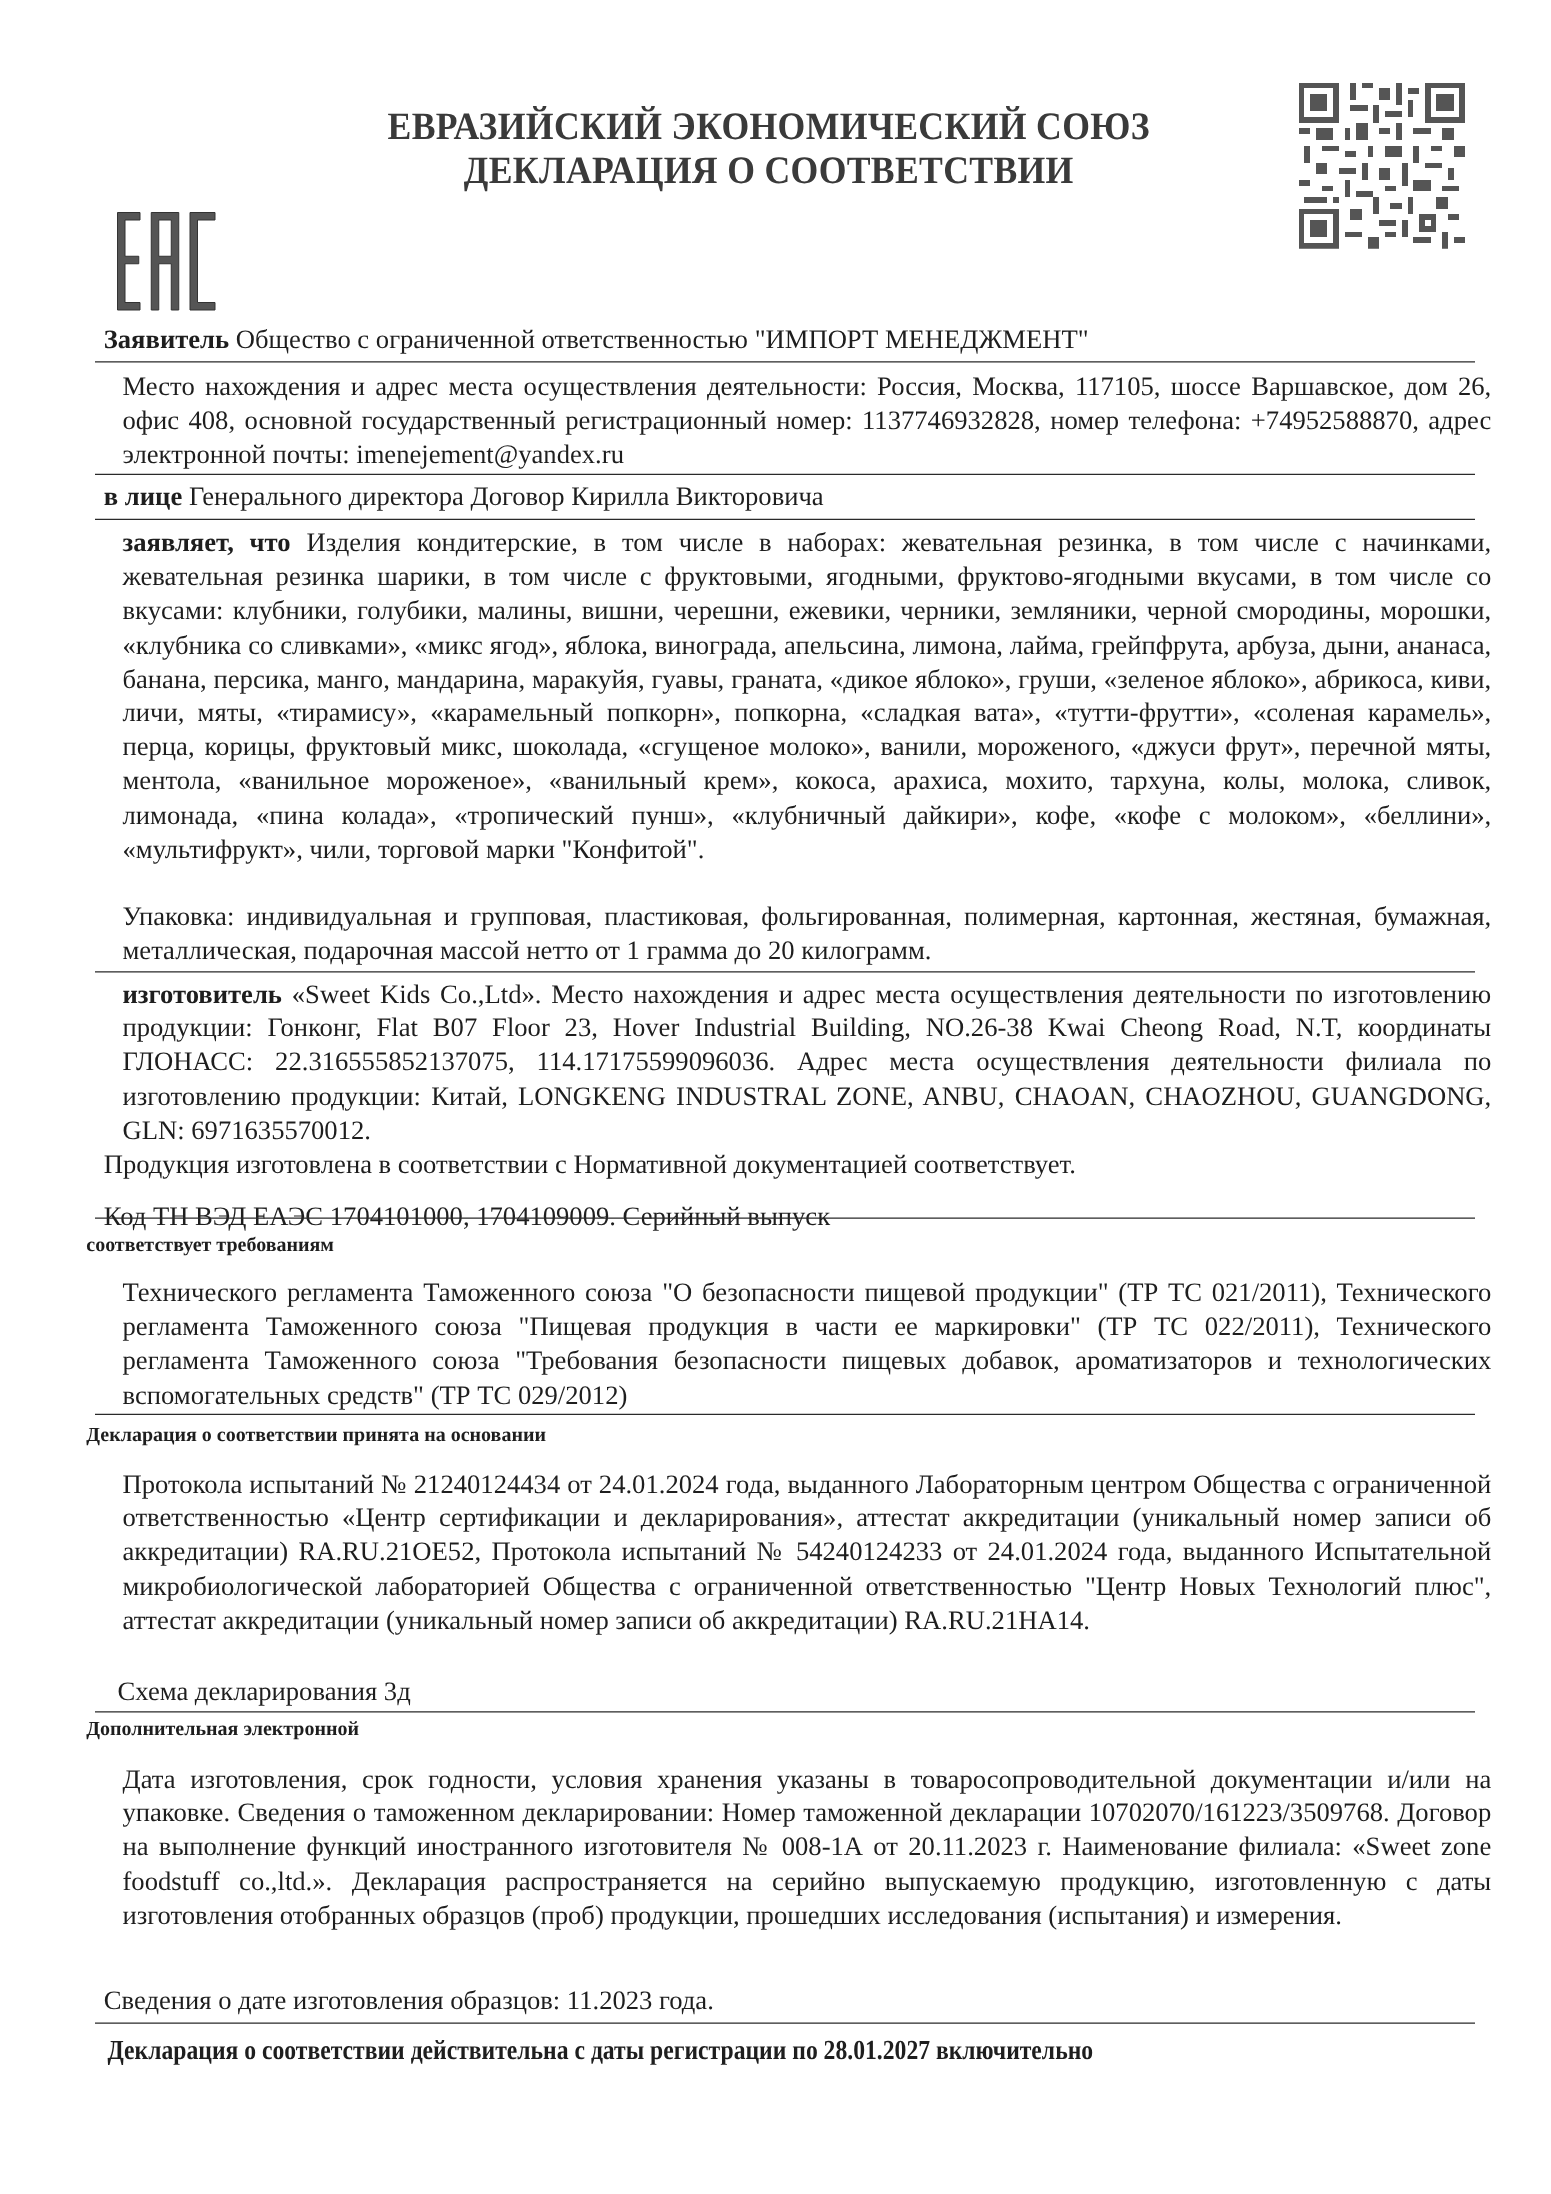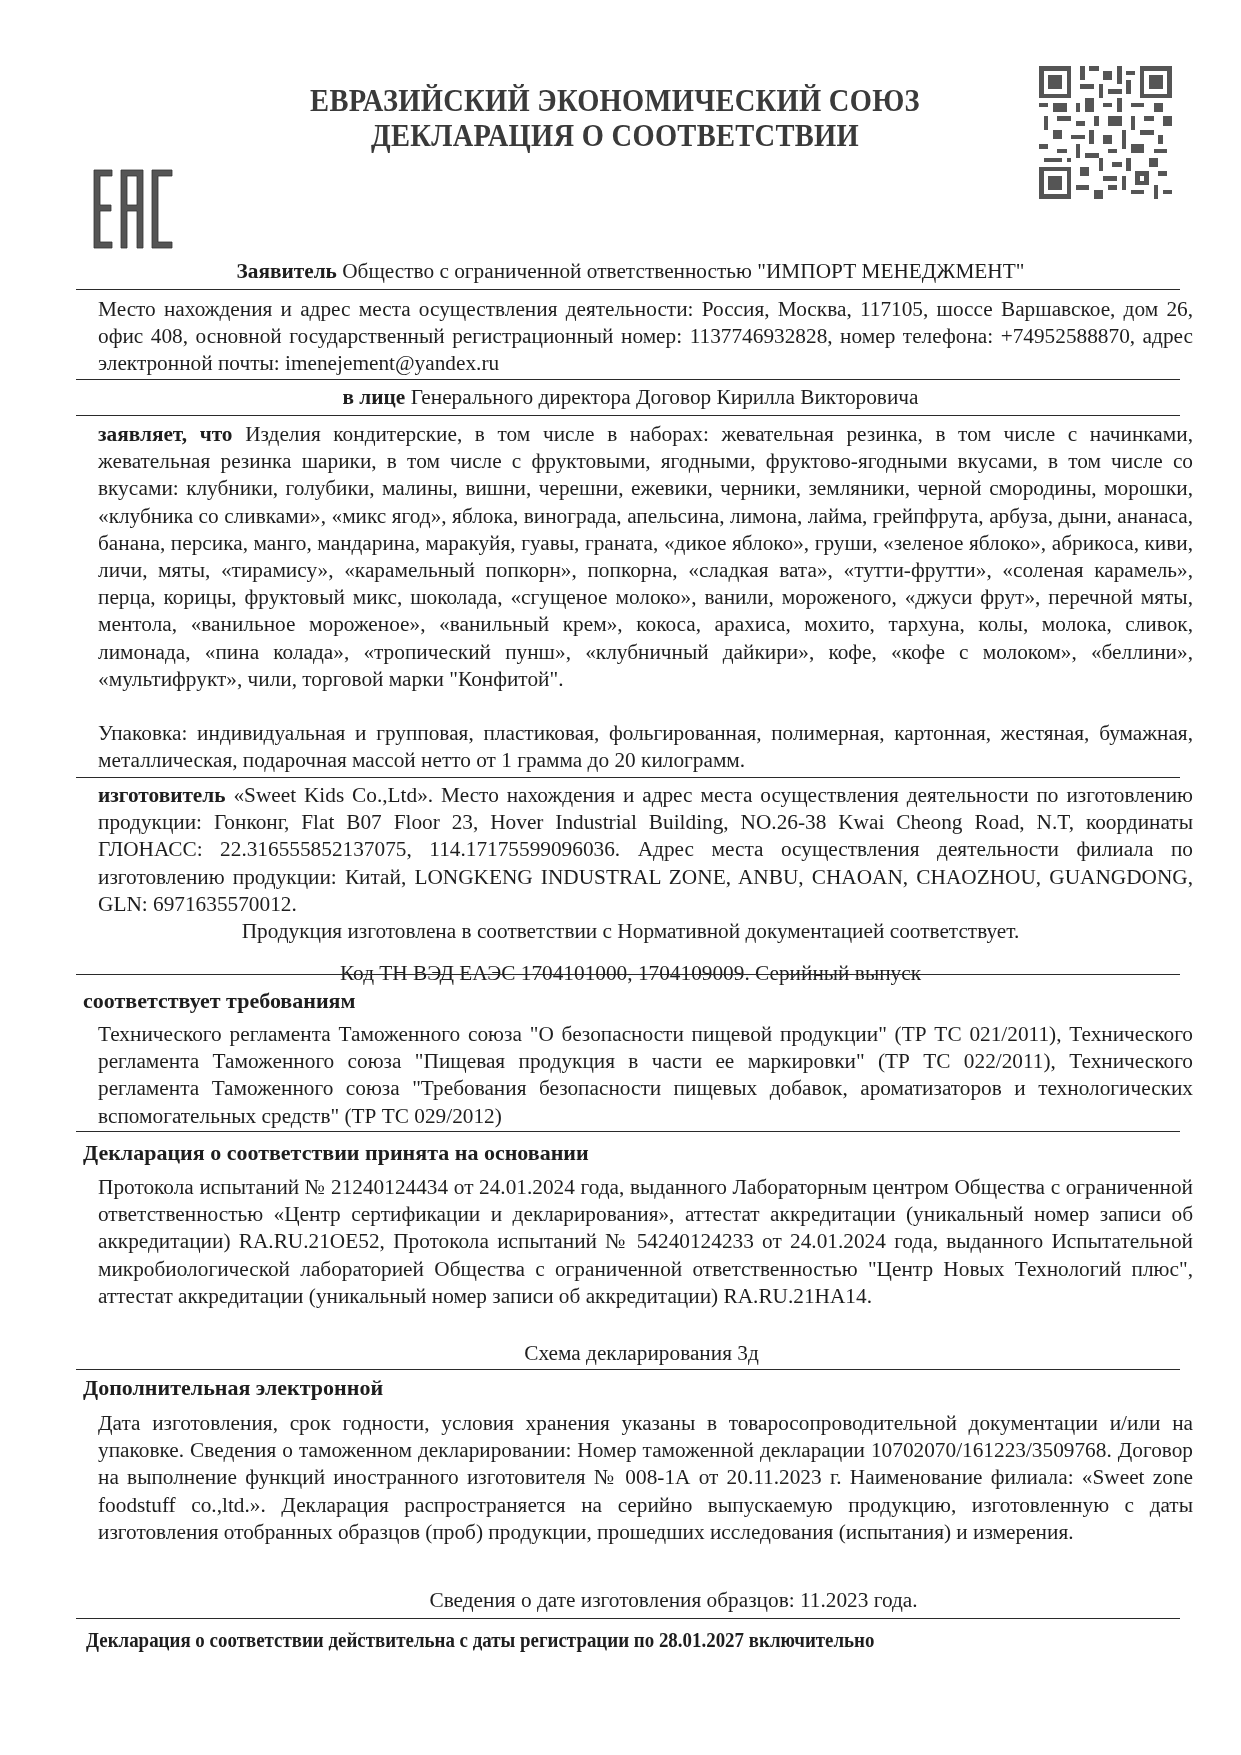--- a/index.html
+++ b/index.html
@@ -15,25 +15,25 @@
     font-size: 31px; font-weight: bold; color: #3a3a3a; letter-spacing: 0.3px;
     transform: scaleX(0.92); transform-origin: center;
   }
   .title.l1 { top: 83px; }
   .title.l2 { top: 118px; }
 
   .eac { position: absolute; left: 92px; top: 168px; width: 88px; height: 82px; }
 
   .qr { position: absolute; left: 1039px; top: 66px; width: 133px; height: 133px; }
 
-  .block { position: absolute; left: 83px; width: 1095px; font-size: 21.3px; line-height: 27.2px; text-align: center; }
+  .block { position: absolute; left: 83px; width: 1095px; font-size: 21.3px; line-height: 27.2px; }
   .just { text-align: justify; text-align-last: left; margin-left: 15px; }
   .rule { position: absolute; left: 76px; width: 1104px; height: 0; border-top: 1.6px solid #2a2a2a; }
   .lbl { font-weight: bold; }
-  .heading { position: absolute; left: 83px; font-size: 22px; font-weight: bold; }
+  .heading { position: absolute; left: 69px; font-size: 16px; font-weight: bold; }
 
   .footer {
     position: absolute; left: 86px; top: 1627px; font-size: 22px; font-weight: bold;
     transform: scaleX(0.86); transform-origin: left;
     white-space: nowrap;
   }
 </style>
 </head>
 <body>
 
@@ -155,18 +155,18 @@
   <div class="block just" style="top:1021px;">Технического регламента Таможенного союза "О безопасности пищевой продукции" (ТР ТС 021/2011), Технического регламента Таможенного союза "Пищевая продукция в части ее маркировки" (ТР ТС 022/2011), Технического регламента Таможенного союза "Требования безопасности пищевых добавок, ароматизаторов и технологических вспомогательных средств" (ТР ТС 029/2012)</div>
   <div class="rule" style="top:1131px;"></div>
 
   <div class="heading" style="top:1140px;">Декларация о соответствии принята на основании</div>
   <div class="block just" style="top:1174px;">Протокола испытаний № 21240124434 от 24.01.2024 года, выданного Лабораторным центром Общества с ограниченной ответственностью «Центр сертификации и декларирования», аттестат аккредитации (уникальный номер записи об аккредитации) RA.RU.21OE52, Протокола испытаний № 54240124233 от 24.01.2024 года, выданного Испытательной микробиологической лабораторией Общества с ограниченной ответственностью "Центр Новых Технологий плюс", аттестат аккредитации (уникальный номер записи об аккредитации) RA.RU.21HA14.</div>
   <div class="block" style="top:1340px;margin-left:11px;">Схема декларирования 3д</div>
   <div class="rule" style="top:1369px;"></div>
 
   <div class="heading" style="top:1375px;">Дополнительная электронной</div>
   <div class="block just" style="top:1410px;">Дата изготовления, срок годности, условия хранения указаны в товаросопроводительной документации и/или на упаковке. Сведения о таможенном декларировании: Номер таможенной декларации 10702070/161223/3509768. Договор на выполнение функций иностранного изготовителя № 008-1А от 20.11.2023 г. Наименование филиала: «Sweet zone foodstuff co.,ltd.». Декларация распространяется на серийно выпускаемую продукцию, изготовленную с даты изготовления отобранных образцов (проб) продукции, прошедших исследования (испытания) и измерения.</div>
-  <div class="block" style="top:1587px;margin-left:43px;">Сведения о дате изготовления образцов: 11.2023 года.</div>
+  <div class="block" style="top:1587px;">Сведения о дате изготовления образцов: 11.2023 года.</div>
   <div class="rule" style="top:1618px;"></div>
 
   <div class="footer">Декларация о соответствии  действительна с даты регистрации по 28.01.2027 включительно</div>
 
 </div>
 
 </body></html>

